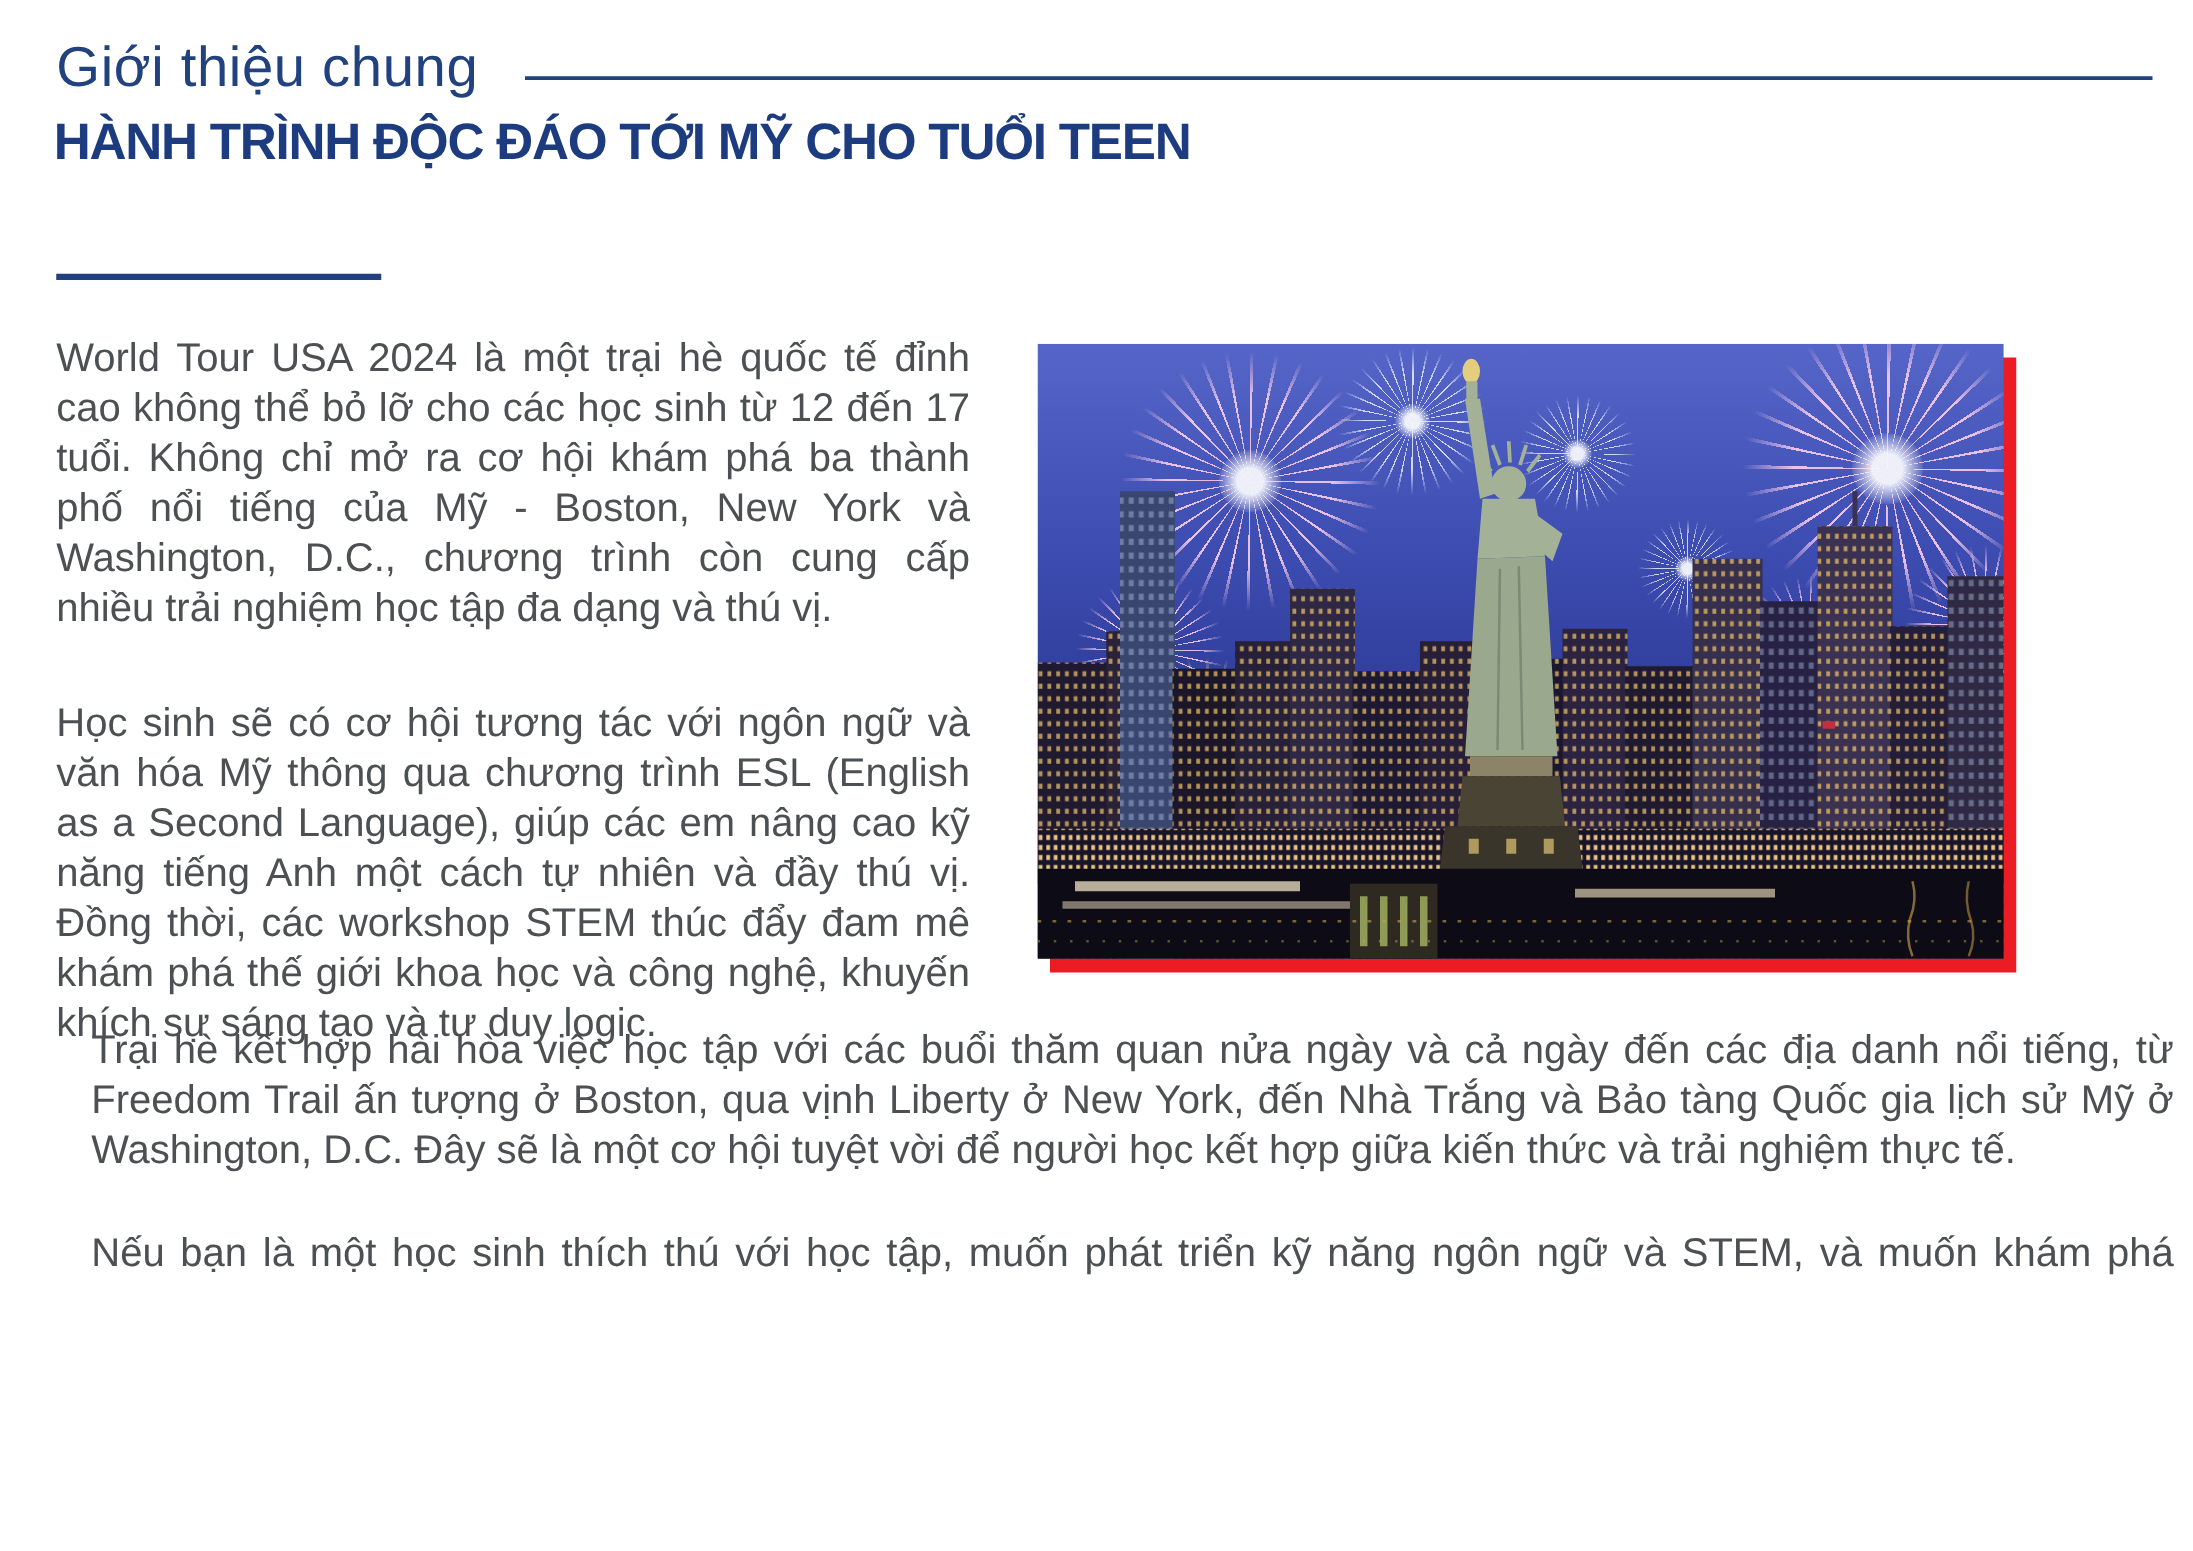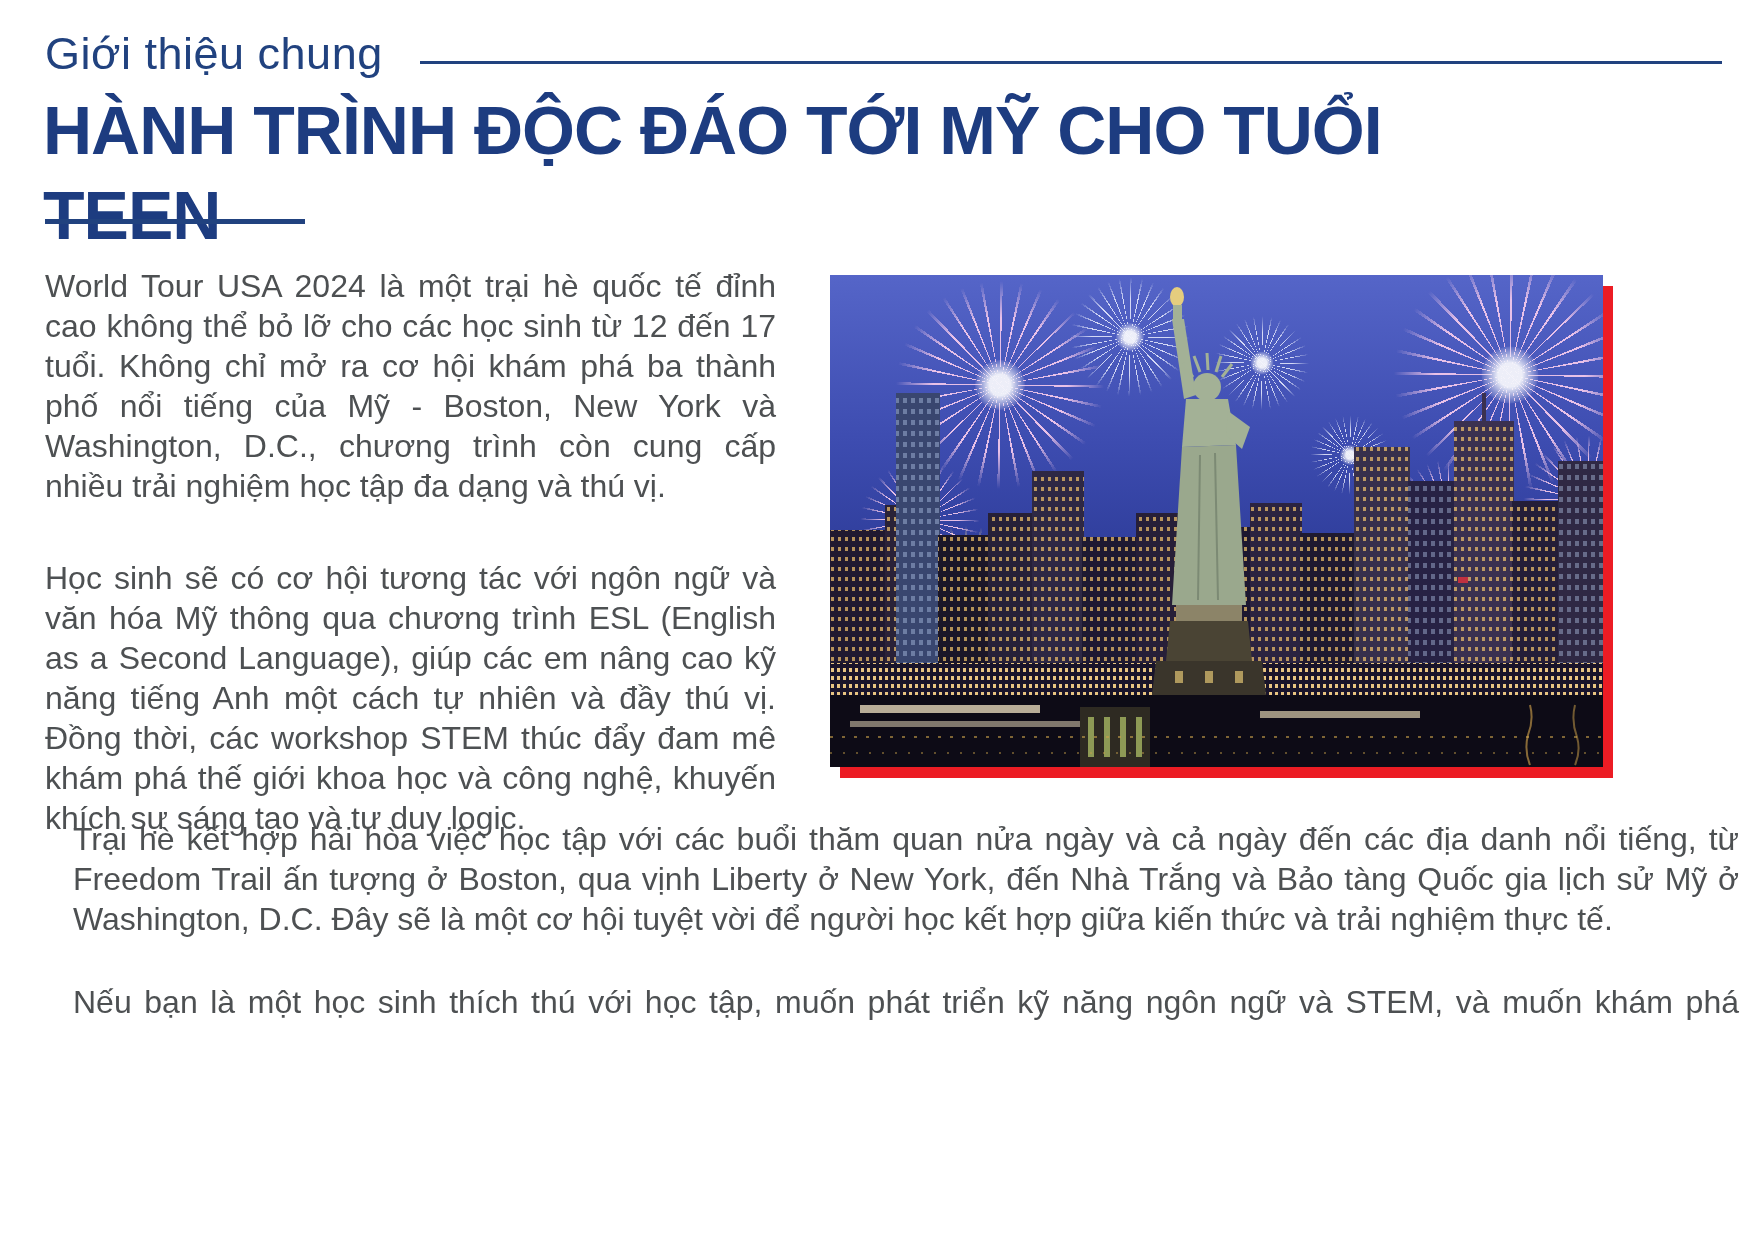--- a/index.html
+++ b/index.html
@@ -10,21 +10,21 @@
   
   .eyebrow{
     position:absolute; left:45px; top:28px; margin:0;
     font-size:45px; font-weight:400; color:#21427f; letter-spacing:0.5px;
   }
   .eyebrow-rule{
     position:absolute; left:420px; top:61px; width:1302px; height:3px; background:#21427f;
   }
   .page-title{
     position:absolute; left:43px; top:88px; margin:0; width:1500px;
-    font-size:68px; line-height:1.25; font-weight:800; color:#1d3c80; letter-spacing:-1px;
+    font-size:41px; line-height:1.25; font-weight:800; color:#1d3c80; letter-spacing:-1px;
   }
   .title-underline{
     position:absolute; left:45px; top:219px; width:260px; height:5px; background:#21427f;
   }
   
   .body-text{ color:#4d5052; font-size:32px; line-height:40px; text-align:justify; }
   .intro-col{ position:absolute; left:45px; top:266px; width:731px; }
   .intro-col p{ margin:0 0 52px 0; }
   .wide-p{ position:absolute; left:57px; width:1666px; margin:16px; }
   .p3{ top:803px; }

